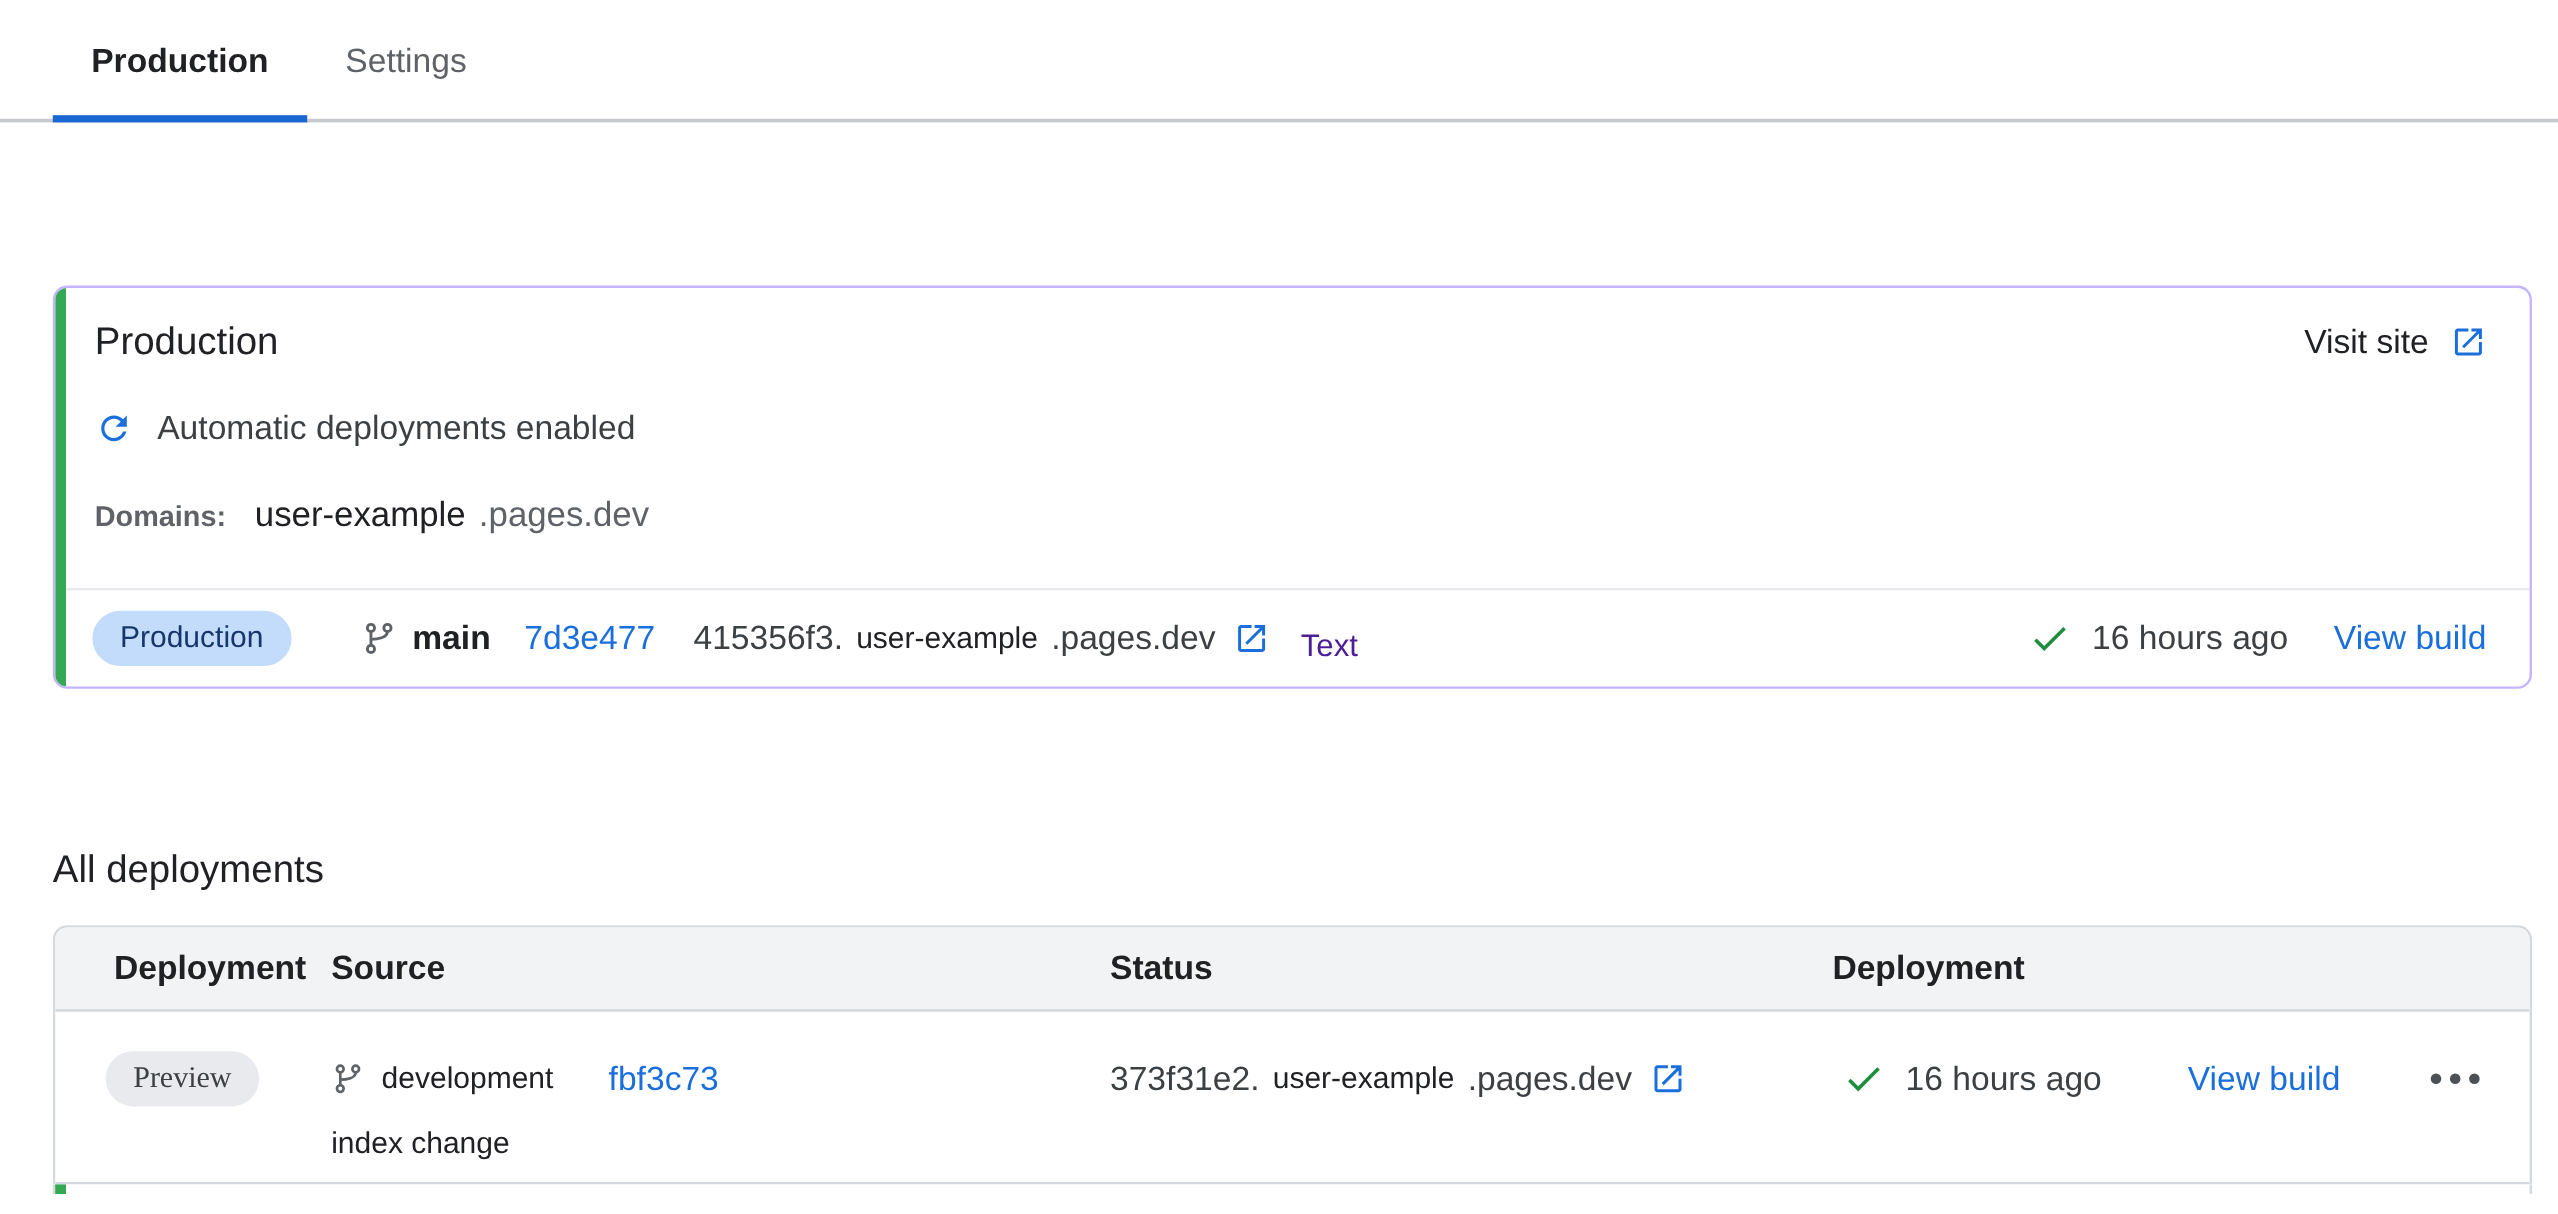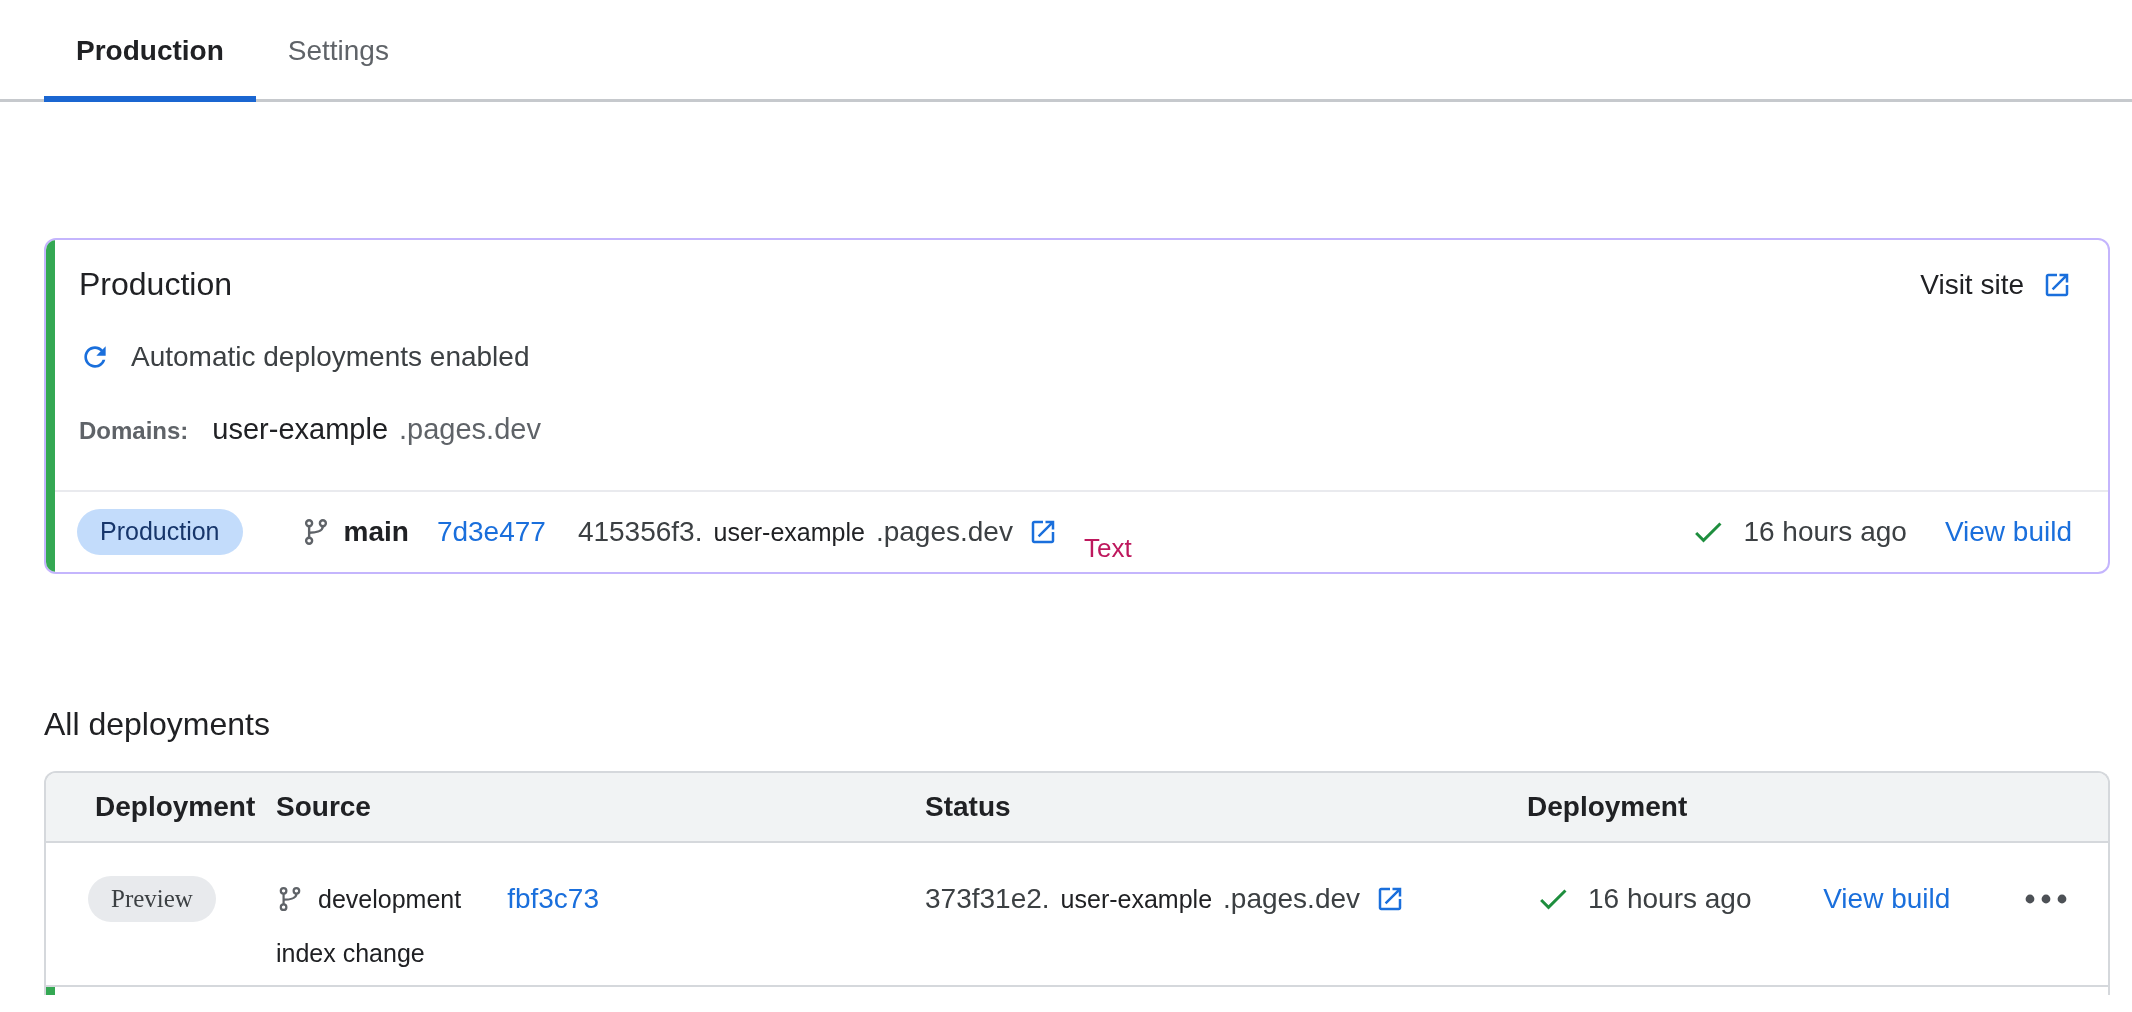--- a/index.html
+++ b/index.html
@@ -40,21 +40,21 @@
   .deploy-row .branch-icon { margin-left: 58px; }
   .branch-name--bold { font-size:28px; font-weight:700; margin-left:13px; color:#202124; }
   .commit-link { font-size:28px; color:#1a6fdc; cursor:pointer; }
   .deploy-row .commit-link { margin-left:28px; }
   .url-group { display:flex; align-items:center; gap:11px; }
   .deploy-row .url-group { margin-left:32px; }
   .url-hash { font-size:28px; color:#3c4043; }
   .url-domain { font-size:25px; color:#202124; }
   .url-suffix { font-size:28px; color:#3c4043; }
   .ext-link { display:flex; align-items:center; cursor:pointer; margin-left:4px; }
-  .note-text { font-size:26px; color:#be185d; margin-left:26px; position:relative; top:16px; }
+  .note-text { font-size:26px; color:#4c1d95; margin-left:26px; position:relative; top:6px; }
   .row-right { margin-left:auto; display:flex; align-items:center; }
   .time-text { font-size:28px; color:#3c4043; margin-left:17px; }
   .view-build { font-size:28px; color:#1a6fdc; margin-left:38px; cursor:pointer; white-space:nowrap; }
 
   
   .section-title { margin: 132px 0 0 44px; font-size: 32px; color:#202124; }
   .deploy-table { margin: 28px 22px 0 44px; border: 2px solid #d5d8dc; border-bottom: none; border-radius: 12px 12px 0 0; overflow: hidden; background:#fff; }
   .thead { display:grid; grid-template-columns: 230px 649px 602px 1fr; align-items:center; background:#f1f3f4; height:70px; border-bottom:2px solid #d5d8dc; font-size:28px; font-weight:700; color:#202124; }
   .th--env { padding-left: 49px; }
   .tbody-row { display:grid; grid-template-columns: 230px 649px 602px 1fr; height:144px; padding-top:32px; border-bottom:2px solid #d5d8dc; }

